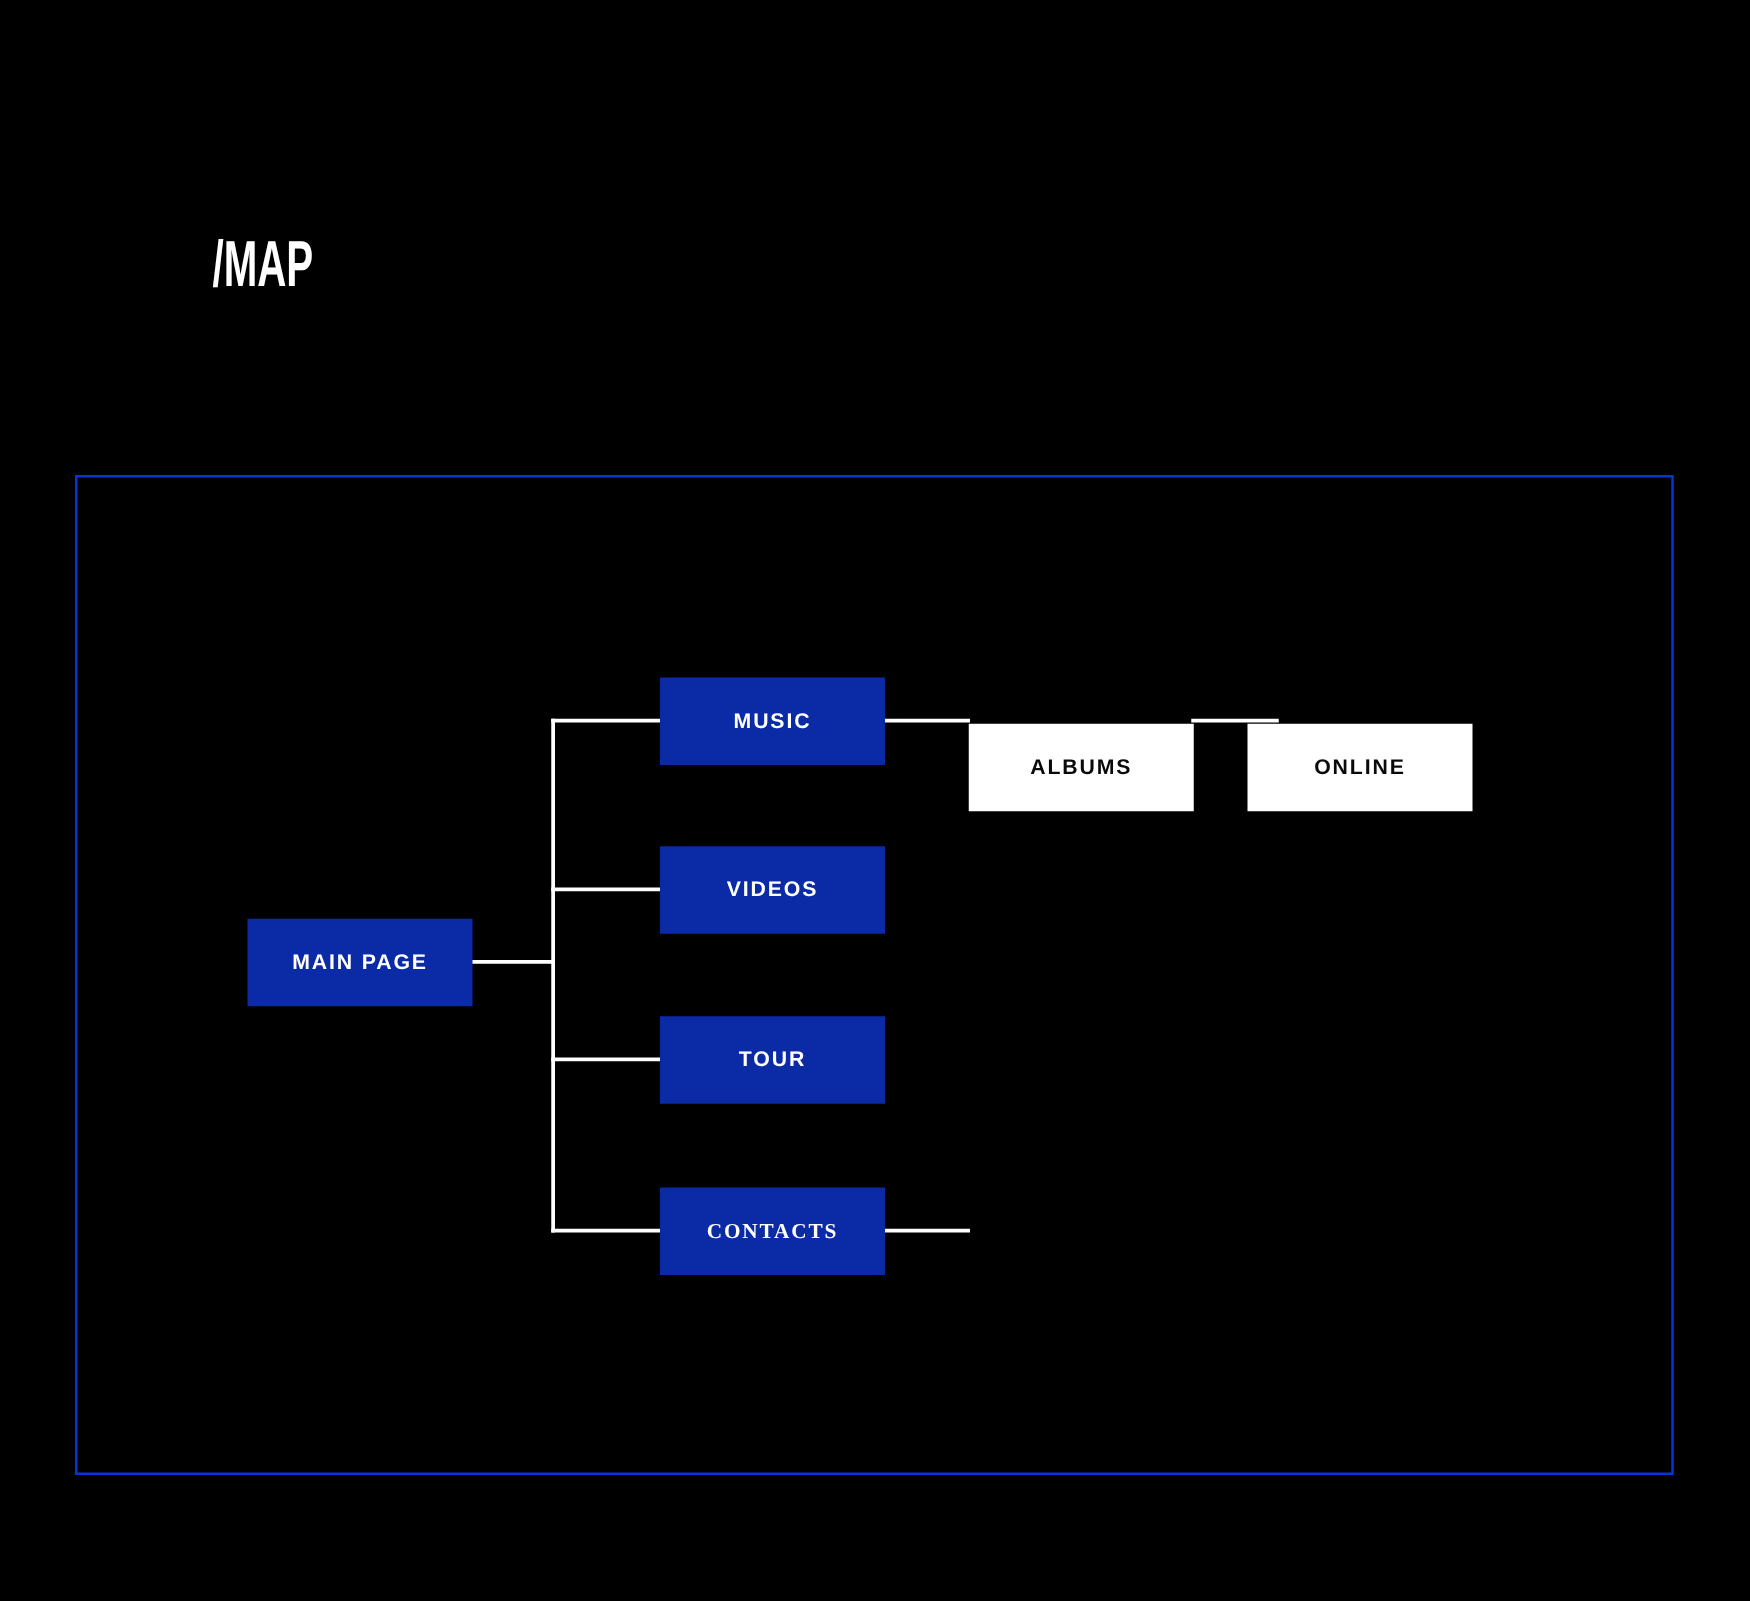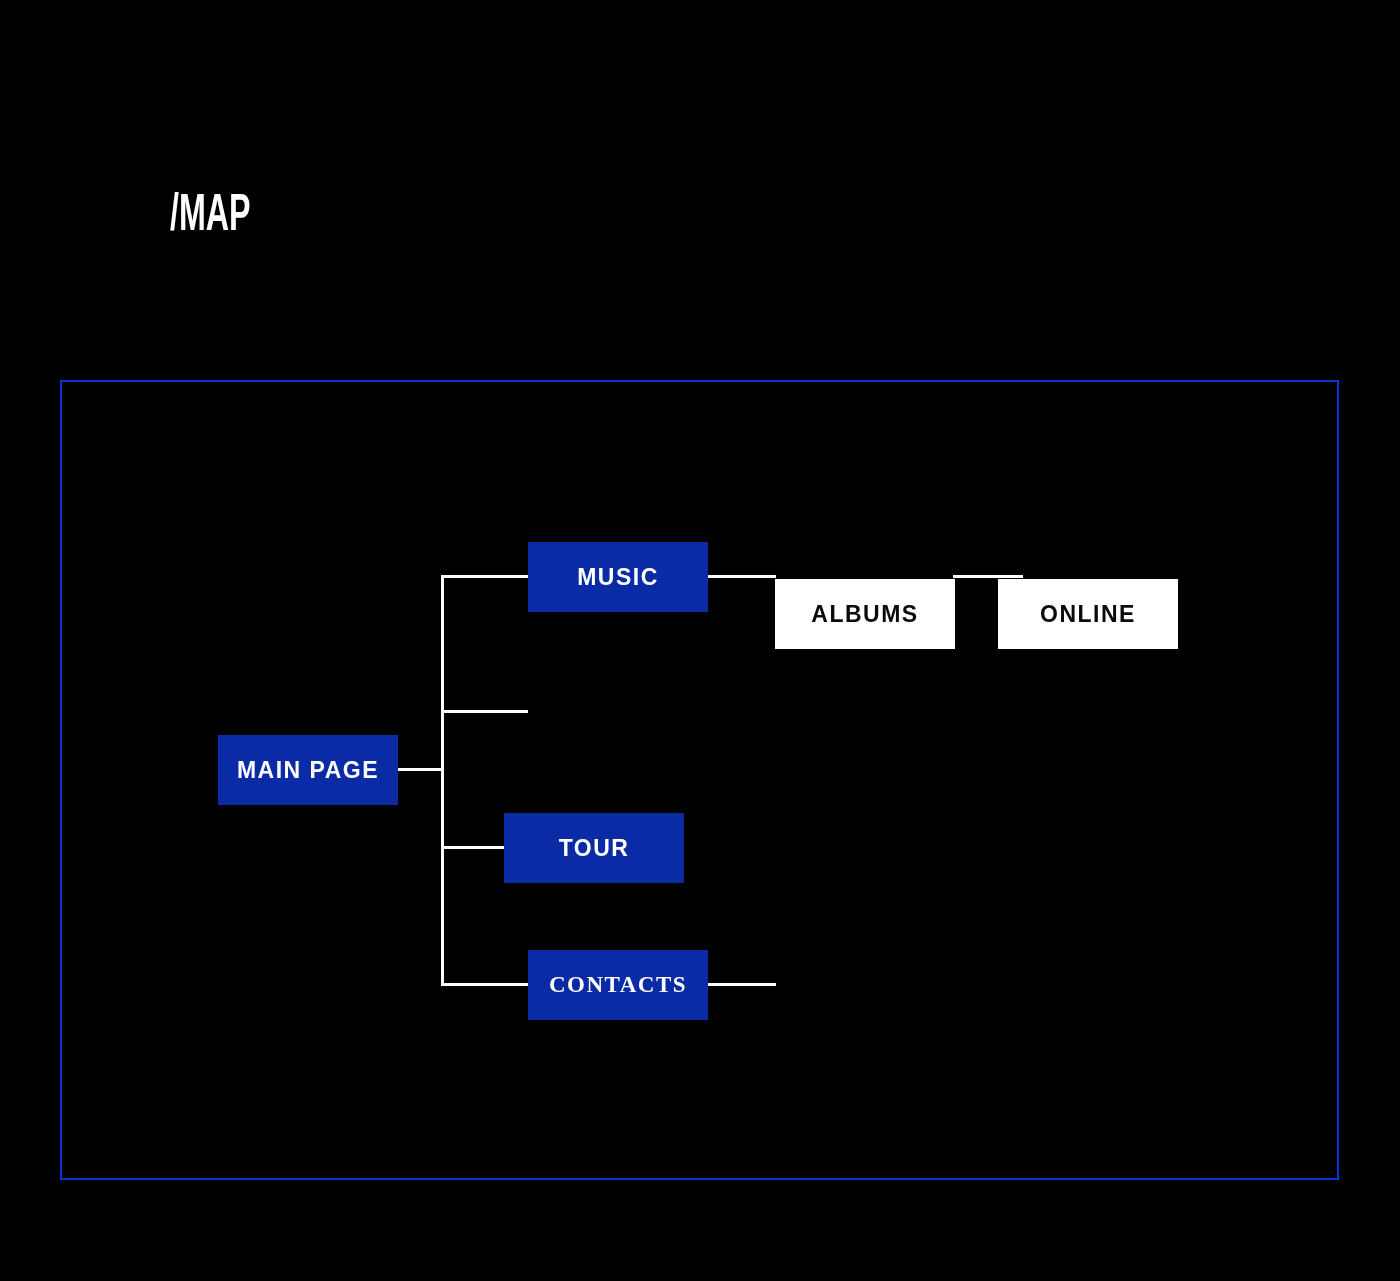--- a/index.html
+++ b/index.html
@@ -40,21 +40,21 @@
     background: #000000;
   }
   .node {
     position: absolute;
     width: 180px;
     height: 70px;
     display: flex;
     align-items: center;
     justify-content: center;
     font-weight: 700;
-    font-size: 23px;
+    font-size: 17px;
     letter-spacing: 1.5px;
     cursor: pointer;
     user-select: none;
     text-align: center;
   }
   .node.primary { background: #0b2aa5; color: #ffffff; }
   .node.secondary { background: #ffffff; color: #0a0a0a; margin-top: 37px; }
   .edge {
     position: absolute;
     background: #ffffff;
@@ -74,26 +74,27 @@
   <div class="edge h" style="left:376px; top:768px; width:68px;"></div>
   <div class="edge v" style="left:441px; top:575px; height:411px;"></div>
   <div class="edge h" style="left:441px; top:575px; width:87px;"></div>
   <div class="edge h" style="left:441px; top:710px; width:87px;"></div>
   <div class="edge h" style="left:441px; top:846px; width:87px;"></div>
   <div class="edge h" style="left:441px; top:983px; width:87px;"></div>
   <div class="edge h" style="left:706px; top:575px; width:70px;"></div>
   <div class="edge h" style="left:953px; top:575px; width:70px;"></div>
   <div class="edge h" style="left:706px; top:983px; width:70px;"></div>
 
-  <div class="node primary" style="left:198px; top:735px;margin-left:20px;">MAIN PAGE</div>
+  <div class="node primary" style="left:198px; top:735px;">MAIN PAGE</div>
 
   <div class="node primary" style="left:528px; top:542px;">MUSIC</div>
 
+  <div class="node primary" style="left:528px; top:677px;">VIDEOS</div>
 
-  <div class="node primary" style="left:504px; top:813px;">TOUR</div>
+  <div class="node primary" style="left:528px; top:813px;">TOUR</div>
 
   <div class="node primary" style="left:528px; top:950px;font-family:Liberation Serif, serif;">CONTACTS</div>
 
   <div class="node secondary" style="left:775px; top:542px;">ALBUMS</div>
 
   <div class="node secondary" style="left:998px; top:542px;">ONLINE</div>
 
 
 </div>
 

